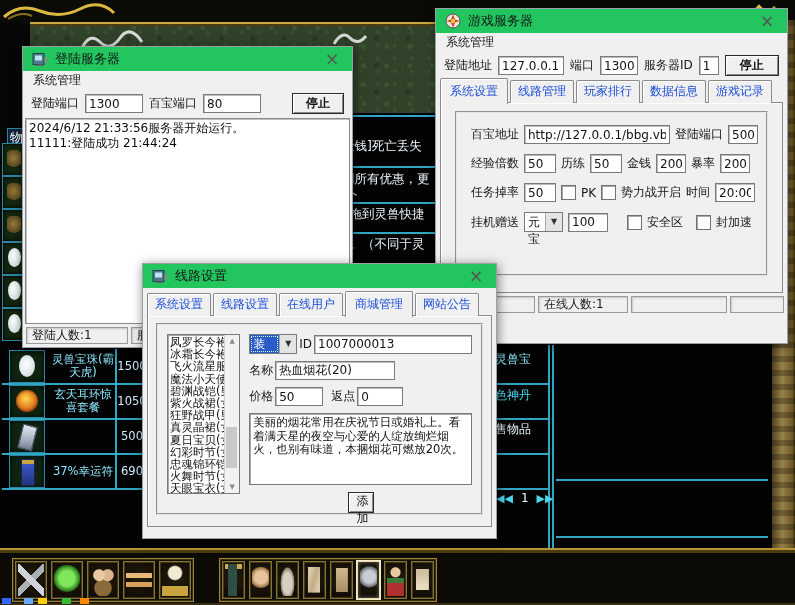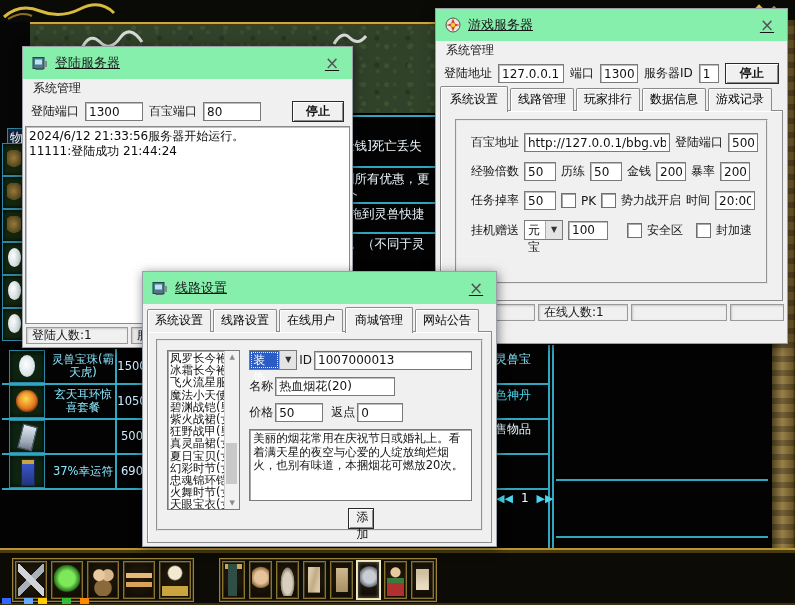--- a/index.html
+++ b/index.html
@@ -91,32 +91,32 @@
   .i-bag{background:radial-gradient(ellipse at 50% 60%,#d9cfc0 0 38%,#8f866f 55%,transparent 60%);}
   .i-quest{background:linear-gradient(105deg,#d9c9a8 20%,#c2ab84 50%,#d9c9a8 80%);background-size:72% 80%;background-position:center;background-repeat:no-repeat;}
   .i-craft{background:linear-gradient(#cdb98e,#a98f62);background-size:70% 76%;background-position:center;background-repeat:no-repeat;}
   .i-forge{background:radial-gradient(circle at 55% 40%,#c9ccd2 0 28%,#6f747c 46%,transparent 52%);}
   .i-npc{background:radial-gradient(circle at 50% 26%,#e8c9a0 0 18%,transparent 22%),
           linear-gradient(0deg,#b03030 0 40%,#3a7a3a 40% 55%,transparent 55%);}
   .i-scroll{background:linear-gradient(0deg,#e8dcc0 20%,#cfc0a0 80%);background-size:76% 66%;background-position:center;background-repeat:no-repeat;}
   .mini-dot{position:absolute;bottom:1px;width:9px;height:6px;z-index:3;}
   
   .win{position:absolute;background:#f0f0f0;border:1px solid #9aa0a6;box-shadow:1px 2px 10px rgba(0,0,0,.5);box-sizing:border-box;}
-  .titlebar{height:32px;background:#86efac;display:flex;align-items:center;gap:7px;padding:0 9px;font-size:13px;color:#161616;text-decoration:underline;}
+  .titlebar{height:24px;background:#22c55e;display:flex;align-items:center;gap:7px;padding:0 9px;font-size:13px;color:#161616;}
   .close-x{margin-left:auto;color:#555;font-size:17px;line-height:17px;width:22px;text-align:center;cursor:default;}
   .menubar{height:19px;display:flex;align-items:center;padding:0 10px;font-size:12px;color:#161616;}
   .ctlrow{display:flex;align-items:center;gap:6px;padding:3px 8px;font-size:12px;color:#161616;}
   .lbl{white-space:nowrap;}
   .field{background:#fff;border:1px solid #7a7a7a;box-shadow:inset 1px 1px 0 #bdbdbd;font-size:12px;
     height:19px;box-sizing:border-box;padding:0 3px;font-family:"DejaVu Sans","Liberation Sans",sans-serif;color:#111;}
   .btn{background:#f0f0f0;border:1px solid #2a2a2a;box-shadow:inset 1px 1px 0 #fff,inset -1px -1px 0 #8a8a8a;
     font-size:12px;height:21px;padding:0 8px;font-family:inherit;color:#111;}
   .btn.bold{font-weight:bold;}
   .tabs{display:flex;align-items:flex-end;padding:2px 4px 0;height:22px;position:relative;z-index:1;}
-  .tab{font-size:12px;color:#000000;padding:2px 7px 3px;background:#f0f0f0;border:1px solid #8a8a8a;border-bottom:none;
+  .tab{font-size:12px;color:#1d4ed8;padding:2px 7px 3px;background:#f0f0f0;border:1px solid #8a8a8a;border-bottom:none;
     border-radius:2px 2px 0 0;margin-right:2px;box-shadow:inset 1px 1px 0 #fff;}
   .tab.sel{padding:4px 9px 4px;margin-bottom:-1px;background:#f0f0f0;position:relative;z-index:3;}
   .tabpanel{border:1px solid #8a8a8a;box-shadow:inset 1px 1px 0 #fff;background:#f0f0f0;margin:0 4px;position:relative;top:-1px;}
   .gbox{border:2px groove #e6e6e6;}
   .statusbar{display:flex;gap:3px;padding:2px 3px 3px;align-items:center;}
   .seg{border:1px solid #9a9a9a;box-shadow:inset 1px 1px 2px #c6c6c6;height:17px;font-size:12px;color:#161616;
     padding:0 5px;display:flex;align-items:center;box-sizing:border-box;}
   .cb{width:13px;height:13px;background:#fff;border:1px solid #707070;box-shadow:inset 1px 1px 0 #a8a8a8;flex:0 0 auto;}
   .select{display:flex;align-items:stretch;border:1px solid #7a7a7a;background:#fff;height:20px;box-sizing:border-box;}
   .select .val{font-size:12px;padding:1px 3px;color:#111;flex:1;}
@@ -124,21 +124,21 @@
   .select.hl .val{background:#2a5cc8;color:#fff;outline:1px dotted #cfe;outline-offset:-2px;}
   
   #win-game{left:435px;top:8px;width:353px;height:336px;z-index:11;}
   #gw-rows{display:flex;flex-direction:column;gap:10px;padding:12px 14px 8px;font-size:12px;color:#161616;}
   .gr{display:flex;align-items:center;gap:5px;}
   
   #win-login{left:22px;top:46px;width:331px;height:302px;z-index:10;display:flex;flex-direction:column;}
   #log-area{flex:1;margin:1px 2px;background:#fff;border:1px solid #8a8a8a;box-shadow:inset 1px 1px 0 #c0c0c0;
     font-size:12px;color:#0a0a0a;padding:2px 3px;line-height:15px;overflow:hidden;}
   
-  #win-line{left:142px;top:271px;width:355px;height:276px;z-index:12;}
+  #win-line{left:142px;top:263px;width:355px;height:276px;z-index:12;}
   #lw-body{display:flex;gap:9px;padding:9px;}
   #item-list{position:relative;width:124px;height:160px;background:#fff;border:1px solid #7a7a7a;
     box-shadow:inset 1px 1px 0 #a8a8a8;box-sizing:border-box;overflow:hidden;}
   #item-list-inner{padding:1px 2px;font-size:11.5px;line-height:12.2px;color:#111;white-space:nowrap;}
   #lb-scroll{position:absolute;right:0;top:0;bottom:0;width:14px;background:#f2f2f2;border-left:1px solid #d0d0d0;}
   #lb-scroll .sarr{position:absolute;left:0;width:14px;height:12px;color:#8a8a8a;font-size:7px;text-align:center;line-height:12px;}
   #lb-scroll .up{top:0;} #lb-scroll .dn{bottom:0;}
   #lb-thumb{position:absolute;left:1px;width:11px;top:58%;height:26%;background:#c9c9c9;}
   #lw-right{flex:1;display:flex;flex-direction:column;gap:7px;font-size:12px;color:#161616;}
   .lr{display:flex;align-items:center;gap:2px;}

